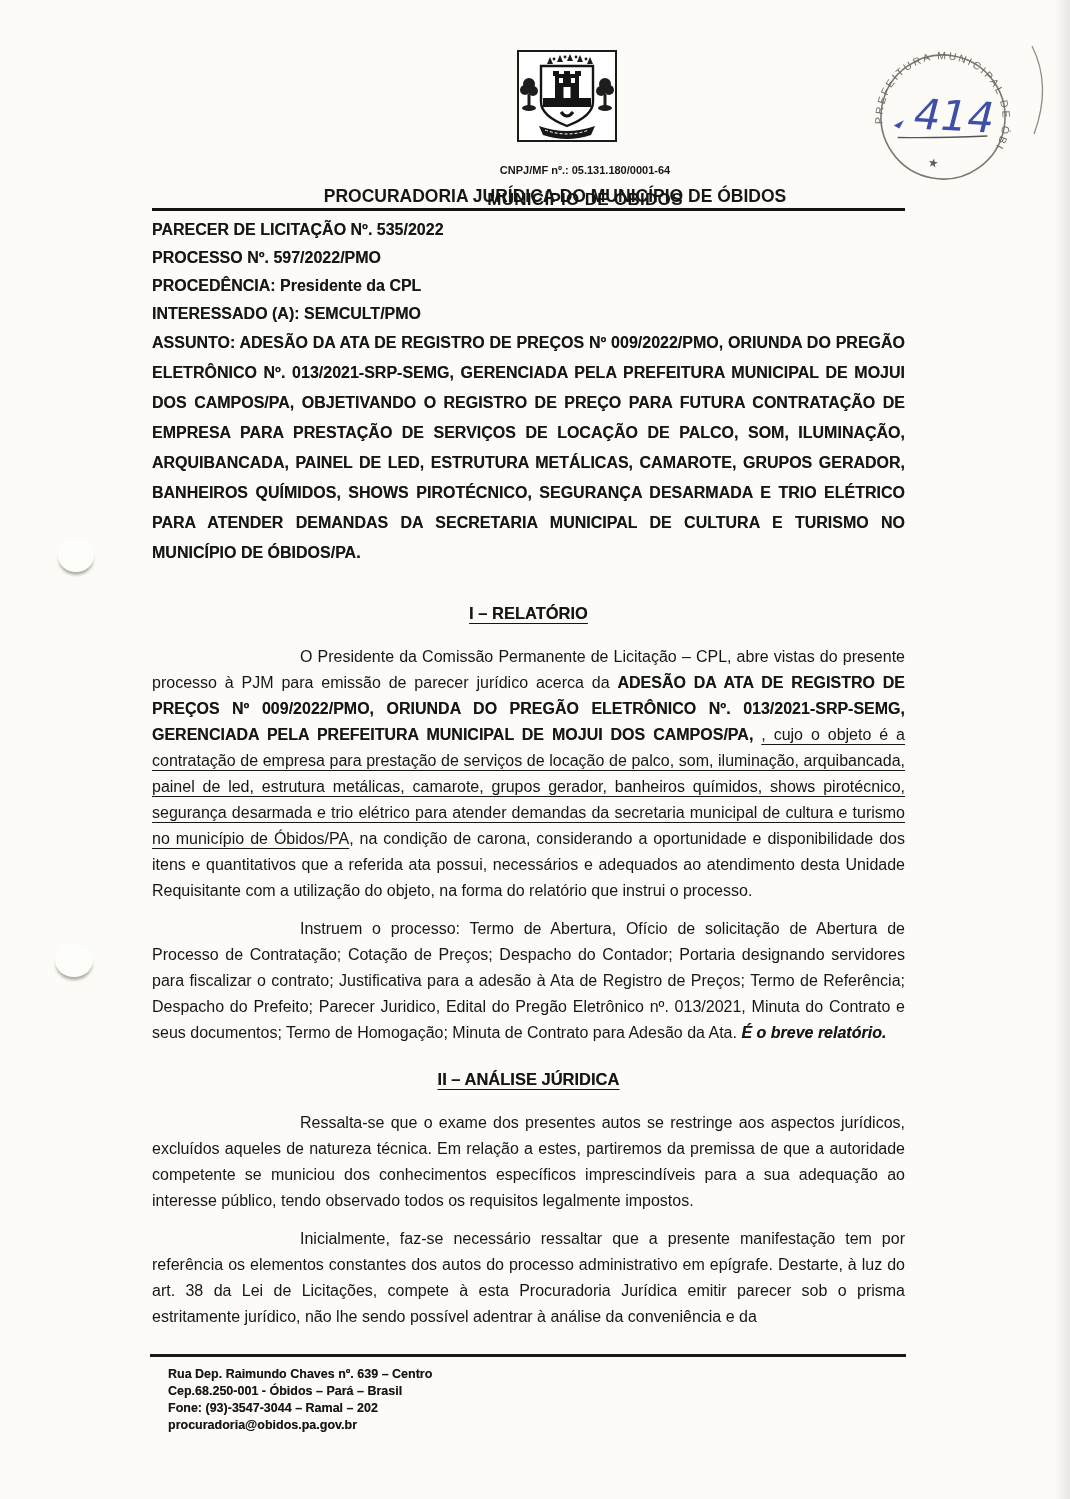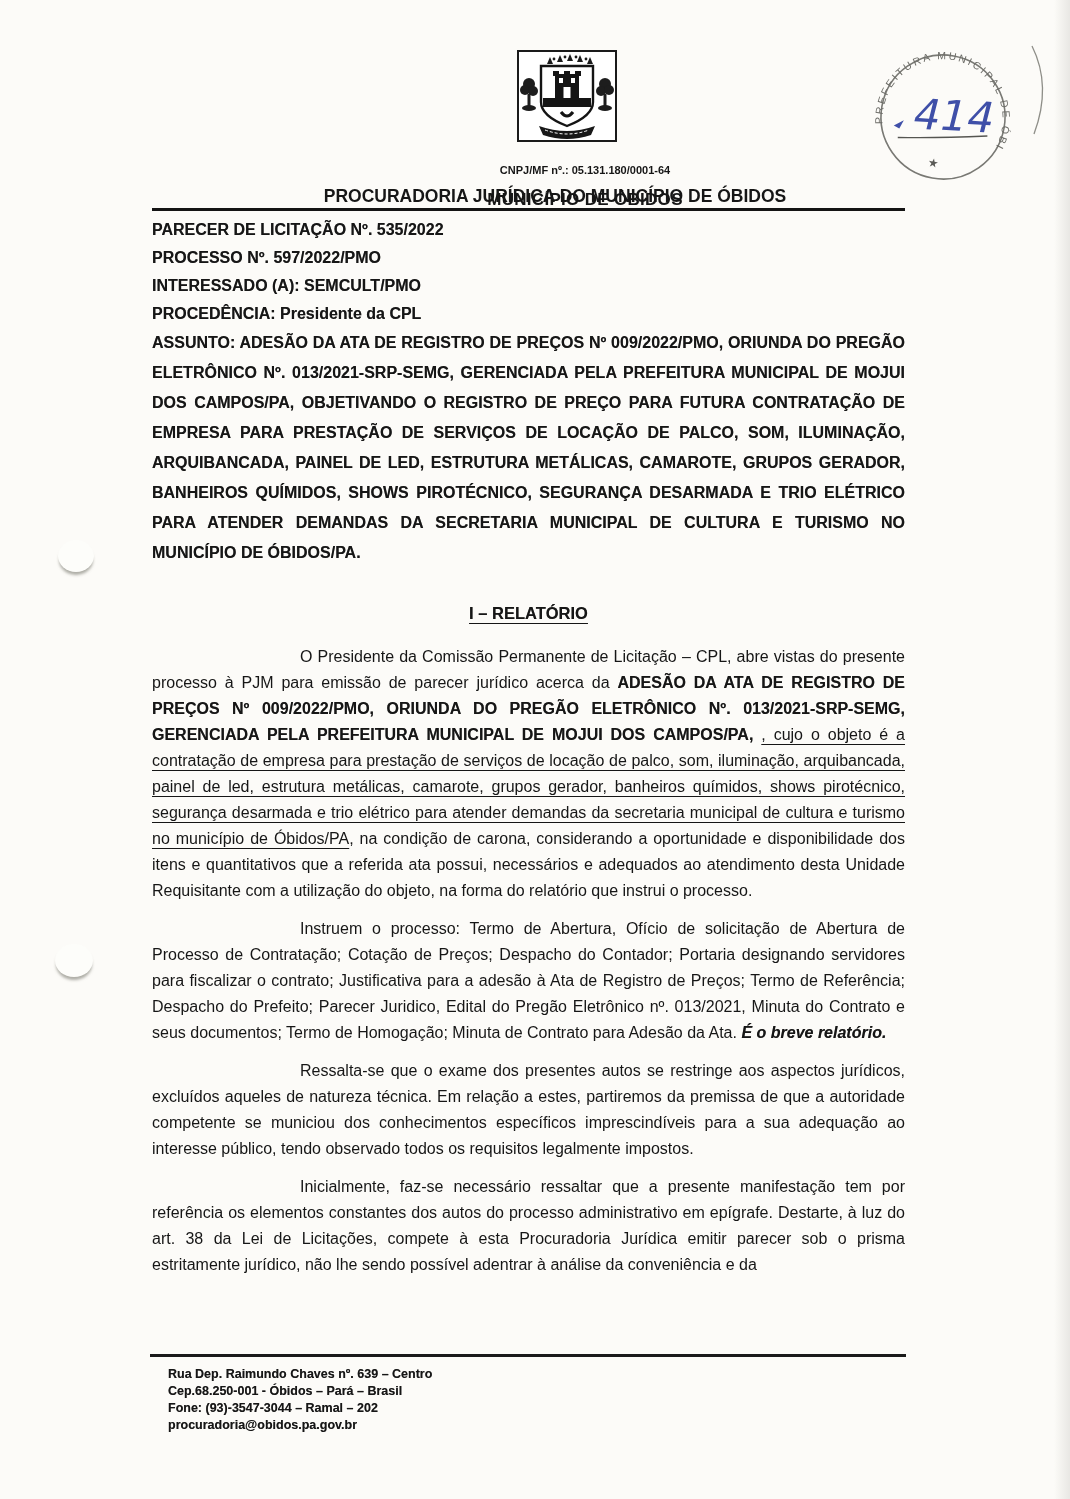--- a/index.html
+++ b/index.html
@@ -119,33 +119,36 @@
     <text x="68" y="126" font-size="12" fill="#4a4a46">★</text>
   </svg>
 
   <svg class="corner-curve" viewBox="0 0 36 92">
     <path d="M10 2 Q30 42 12 90" fill="none" stroke="#8e8e88" stroke-width="1.3"></path>
   </svg>
 
   <div class="content">
     <div class="meta-line">PARECER DE LICITAÇÃO Nº. 535/2022</div>
     <div class="meta-line">PROCESSO Nº. 597/2022/PMO</div>
+    <div class="meta-line">PROCEDÊNCIA: Presidente da CPL</div>
     <div class="meta-line">INTERESSADO (A): SEMCULT/PMO</div>
-    <div class="meta-line">PROCEDÊNCIA: Presidente da CPL</div>
 
     <p class="assunto">ASSUNTO: ADESÃO DA ATA DE REGISTRO DE PREÇOS Nº 009/2022/PMO, ORIUNDA DO PREGÃO ELETRÔNICO Nº. 013/2021-SRP-SEMG, GERENCIADA PELA PREFEITURA MUNICIPAL DE MOJUI DOS CAMPOS/PA, OBJETIVANDO O REGISTRO DE PREÇO PARA FUTURA CONTRATAÇÃO DE EMPRESA PARA PRESTAÇÃO DE SERVIÇOS DE LOCAÇÃO DE PALCO, SOM, ILUMINAÇÃO, ARQUIBANCADA, PAINEL DE LED, ESTRUTURA METÁLICAS, CAMAROTE, GRUPOS GERADOR, BANHEIROS QUÍMIDOS, SHOWS PIROTÉCNICO, SEGURANÇA DESARMADA E TRIO ELÉTRICO PARA ATENDER DEMANDAS DA SECRETARIA MUNICIPAL DE CULTURA E TURISMO NO MUNICÍPIO DE ÓBIDOS/PA.</p>
 
     <div class="sec-head">
       <span>I – RELATÓRIO</span>
     </div>
 
     <p class="para"><span>O Presidente da Comissão Permanente de Licitação – CPL, abre vistas do presente processo à PJM para emissão de parecer jurídico acerca da </span><b>ADESÃO DA ATA DE REGISTRO DE PREÇOS Nº 009/2022/PMO, ORIUNDA DO PREGÃO ELETRÔNICO Nº. 013/2021-SRP-SEMG, GERENCIADA PELA PREFEITURA MUNICIPAL DE MOJUI DOS CAMPOS/PA, </b><span class="u">, cujo o objeto é a contratação de empresa para prestação de serviços de locação de palco, som, iluminação, arquibancada, painel de led, estrutura metálicas, camarote, grupos gerador, banheiros químidos, shows pirotécnico, segurança desarmada e trio elétrico para atender demandas da secretaria municipal de cultura e turismo no município de Óbidos/PA</span><span>, na condição de carona, considerando a oportunidade e disponibilidade dos itens e quantitativos que a referida ata possui, necessários e adequados ao atendimento desta Unidade Requisitante com a utilização do objeto, na forma do relatório que instrui o processo.</span></p>
 
     <p class="para"><span>Instruem o processo: Termo de Abertura, Ofício de solicitação de Abertura de Processo de Contratação; Cotação de Preços; Despacho do Contador; Portaria designando servidores para fiscalizar o contrato; Justificativa para a adesão à Ata de Registro de Preços; Termo de Referência; Despacho do Prefeito; Parecer Juridico, Edital do Pregão Eletrônico nº. 013/2021, Minuta do Contrato e seus documentos; Termo de Homogação; Minuta de Contrato para Adesão da Ata. </span><span class="bi">É o breve relatório.</span></p>
 
+    <div class="sec-head" style="margin-top:18px;">
+      <span>II – ANÁLISE JÚRIDICA</span>
+    </div>
 
     <p class="para">Ressalta-se que o exame dos presentes autos se restringe aos aspectos jurídicos, excluídos aqueles de natureza técnica. Em relação a estes, partiremos da premissa de que a autoridade competente se municiou dos conhecimentos específicos imprescindíveis para a sua adequação ao interesse público, tendo observado todos os requisitos legalmente impostos.</p>
     <p class="para">Inicialmente, faz-se necessário ressaltar que a presente manifestação tem por referência os elementos constantes dos autos do processo administrativo em epígrafe. Destarte, à luz do art. 38 da Lei de Licitações, compete à esta Procuradoria Jurídica emitir parecer sob o prisma estritamente jurídico, não lhe sendo possível adentrar à análise da conveniência e da</p>
   </div>
 
   <div class="footer-rule"></div>
   <div class="footer">
     <div>Rua Dep. Raimundo Chaves nº. 639 – Centro</div>
     <div>Cep.68.250-001 - Óbidos – Pará – Brasil</div>
     <div>Fone: (93)-3547-3044 – Ramal – 202</div>

